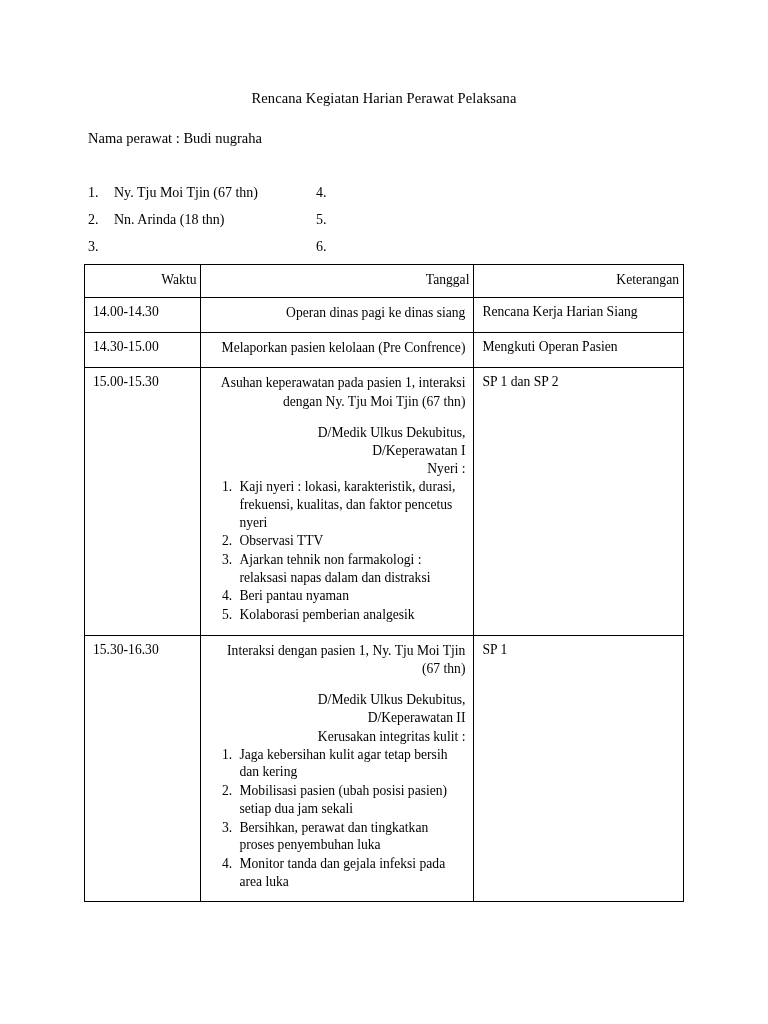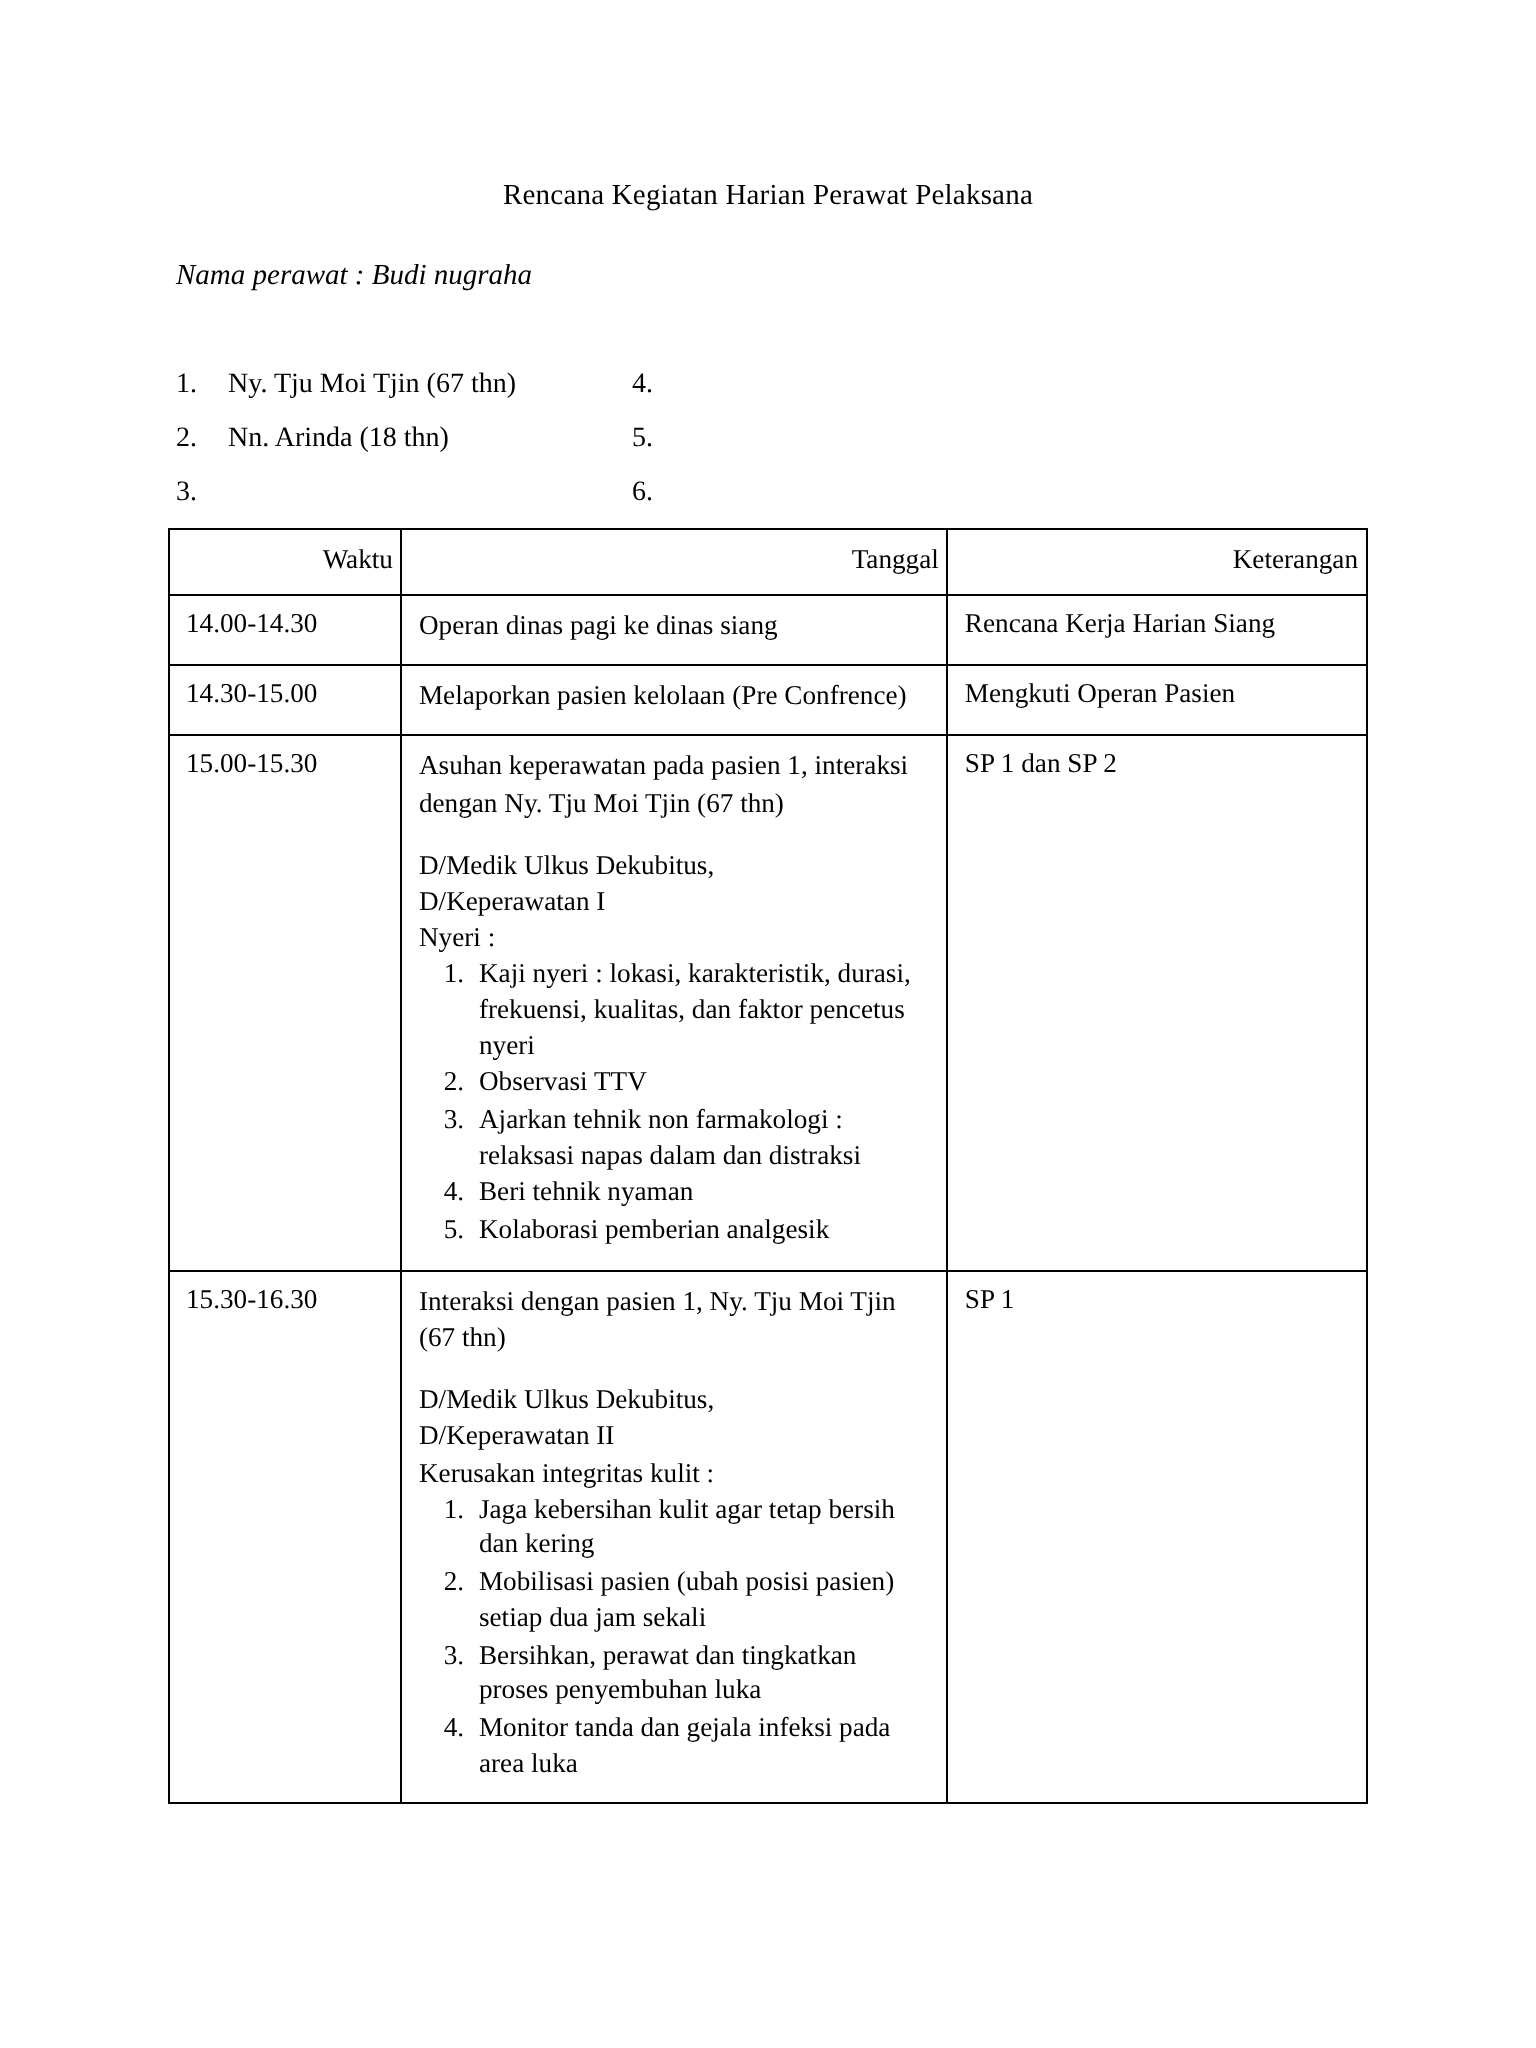--- a/index.html
+++ b/index.html
@@ -31,21 +31,20 @@
     text-align: center;
     font-size: 14.5px;
     letter-spacing: .1px;
   }
   .header-block {
     position: absolute;
     left: 88px;
     top: 130px;
     width: 600px;
     font-size: 14.5px;
-    font-style: italic;
   }
   .hdr-row {
     position: relative;
     height: 27px;
     white-space: nowrap;
   }
   .col-a { position: absolute; left: 0; top: 0; }
   .col-b { position: absolute; left: 228px; top: 0; }
   .col-c { position: absolute; left: 406px; top: 0; }
   .patients {
@@ -79,21 +78,21 @@
     font-weight: normal;
   }
   table.sched thead td {
     text-align: right;
     padding: 7px 4px 9px 4px;
   }
   .c-waktu { width: 112px; text-align: center; }
   .c-keg  { width: 284px; }
   .c-ket  { width: 219px; }
   td.waktu-cell { white-space: nowrap; }
-  .line { display: block; }
+  .line { display: block; text-align: right; }
   .gap { display: block; height: 13px; }
   ol.steps {
     margin: 0;
     padding-left: 26px;
     list-style-type: decimal;
   }
   ol.steps li {
     margin: 0 0 1px 0;
     padding-left: 4px;
     line-height: 1.30;
@@ -167,21 +166,21 @@
             <span class="line">Asuhan keperawatan pada pasien 1, interaksi</span>
             <span class="line">dengan Ny. Tju Moi Tjin (67 thn)</span>
             <span class="gap"></span>
             <span class="line">D/Medik Ulkus Dekubitus,</span>
             <span class="line">D/Keperawatan I</span>
             <span class="line">Nyeri :</span>
             <ol class="steps">
               <li>Kaji nyeri : lokasi, karakteristik, durasi, frekuensi, kualitas, dan faktor pencetus nyeri</li>
               <li>Observasi TTV</li>
               <li>Ajarkan tehnik non farmakologi : relaksasi napas dalam dan distraksi</li>
-              <li>Beri tehnik nyaman</li>
+              <li>Beri pantau nyaman</li>
               <li>Kolaborasi pemberian analgesik</li>
             </ol>
           </div>
         </td>
         <td>SP 1 dan SP 2</td>
       </tr>
 
       <tr>
         <td class="waktu-cell">15.30-16.30</td>
         <td>

